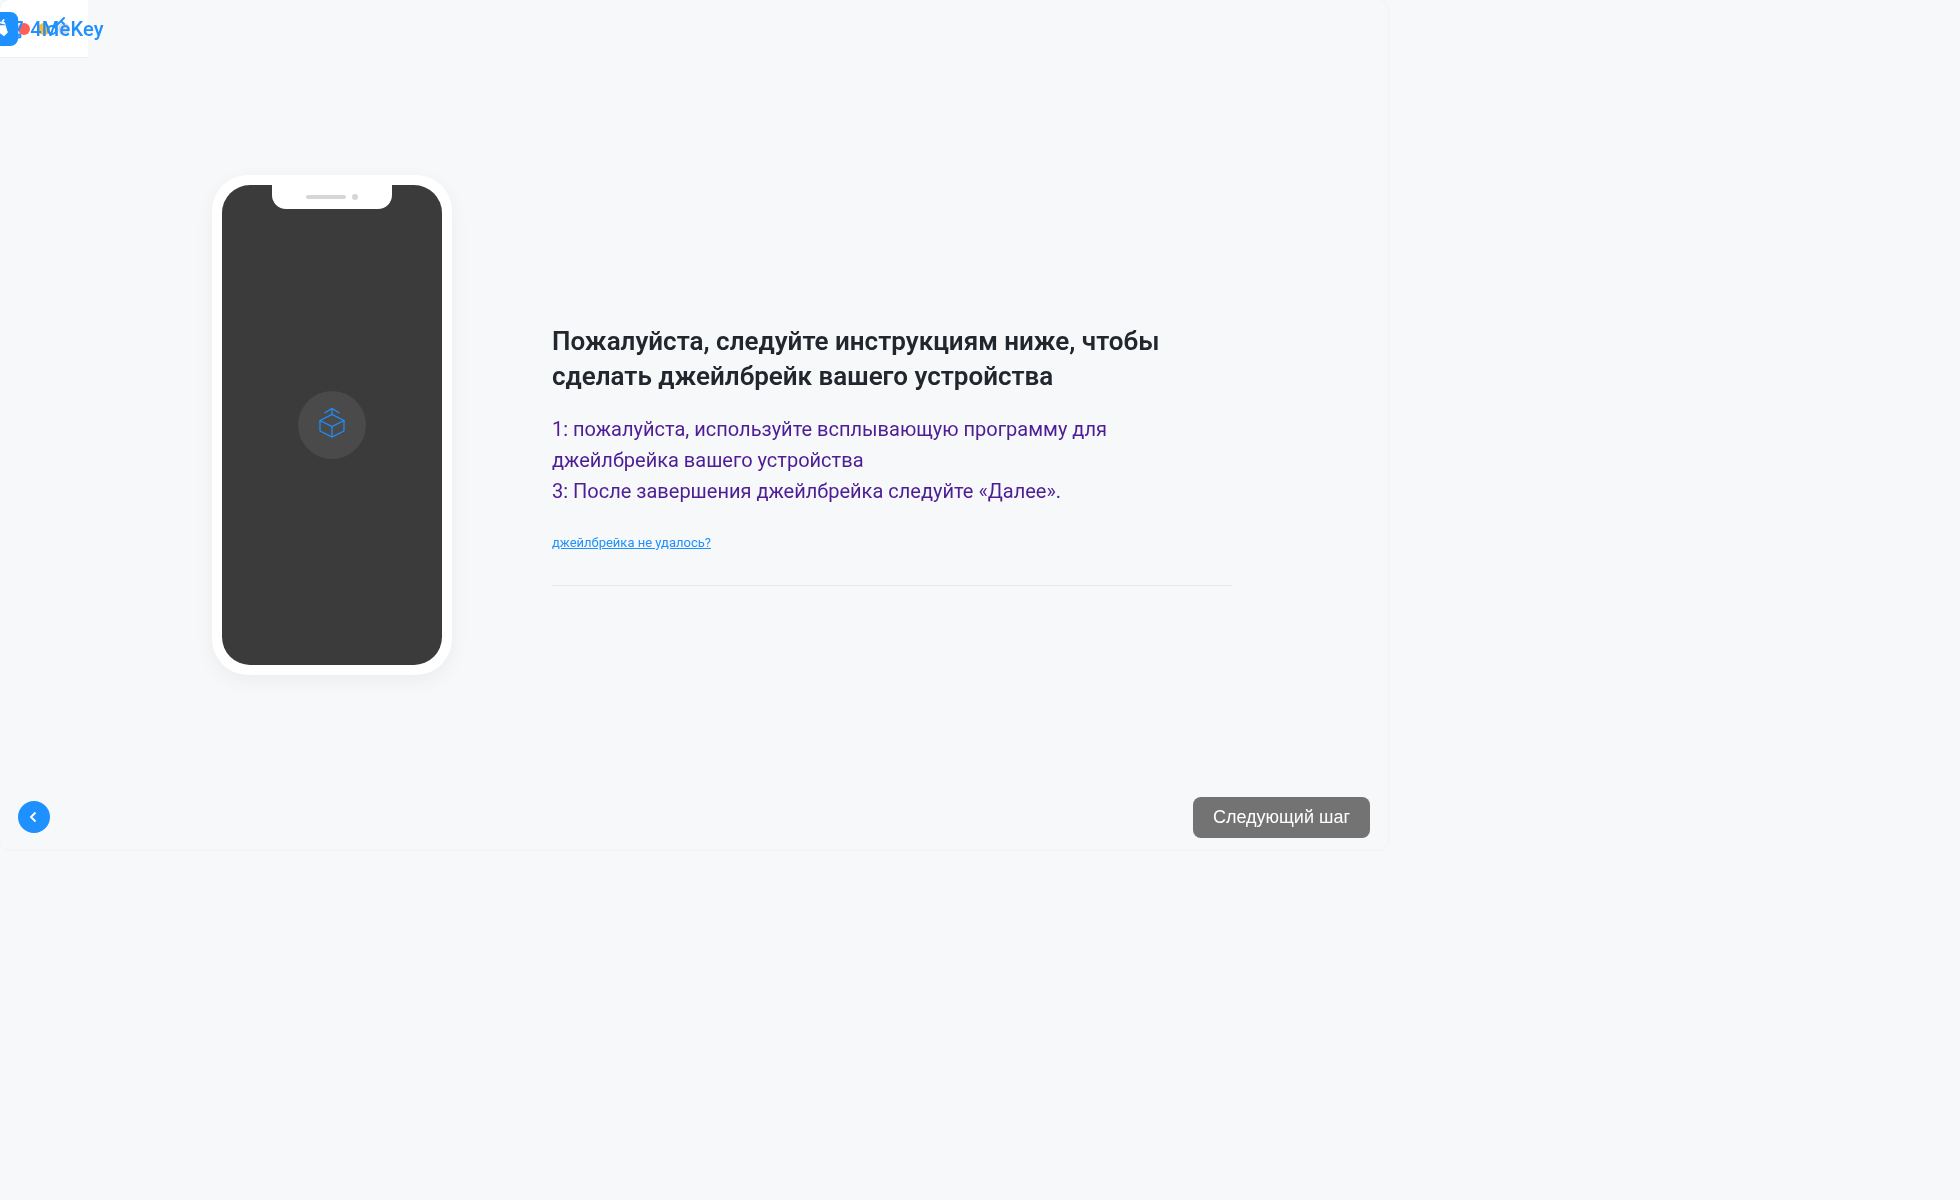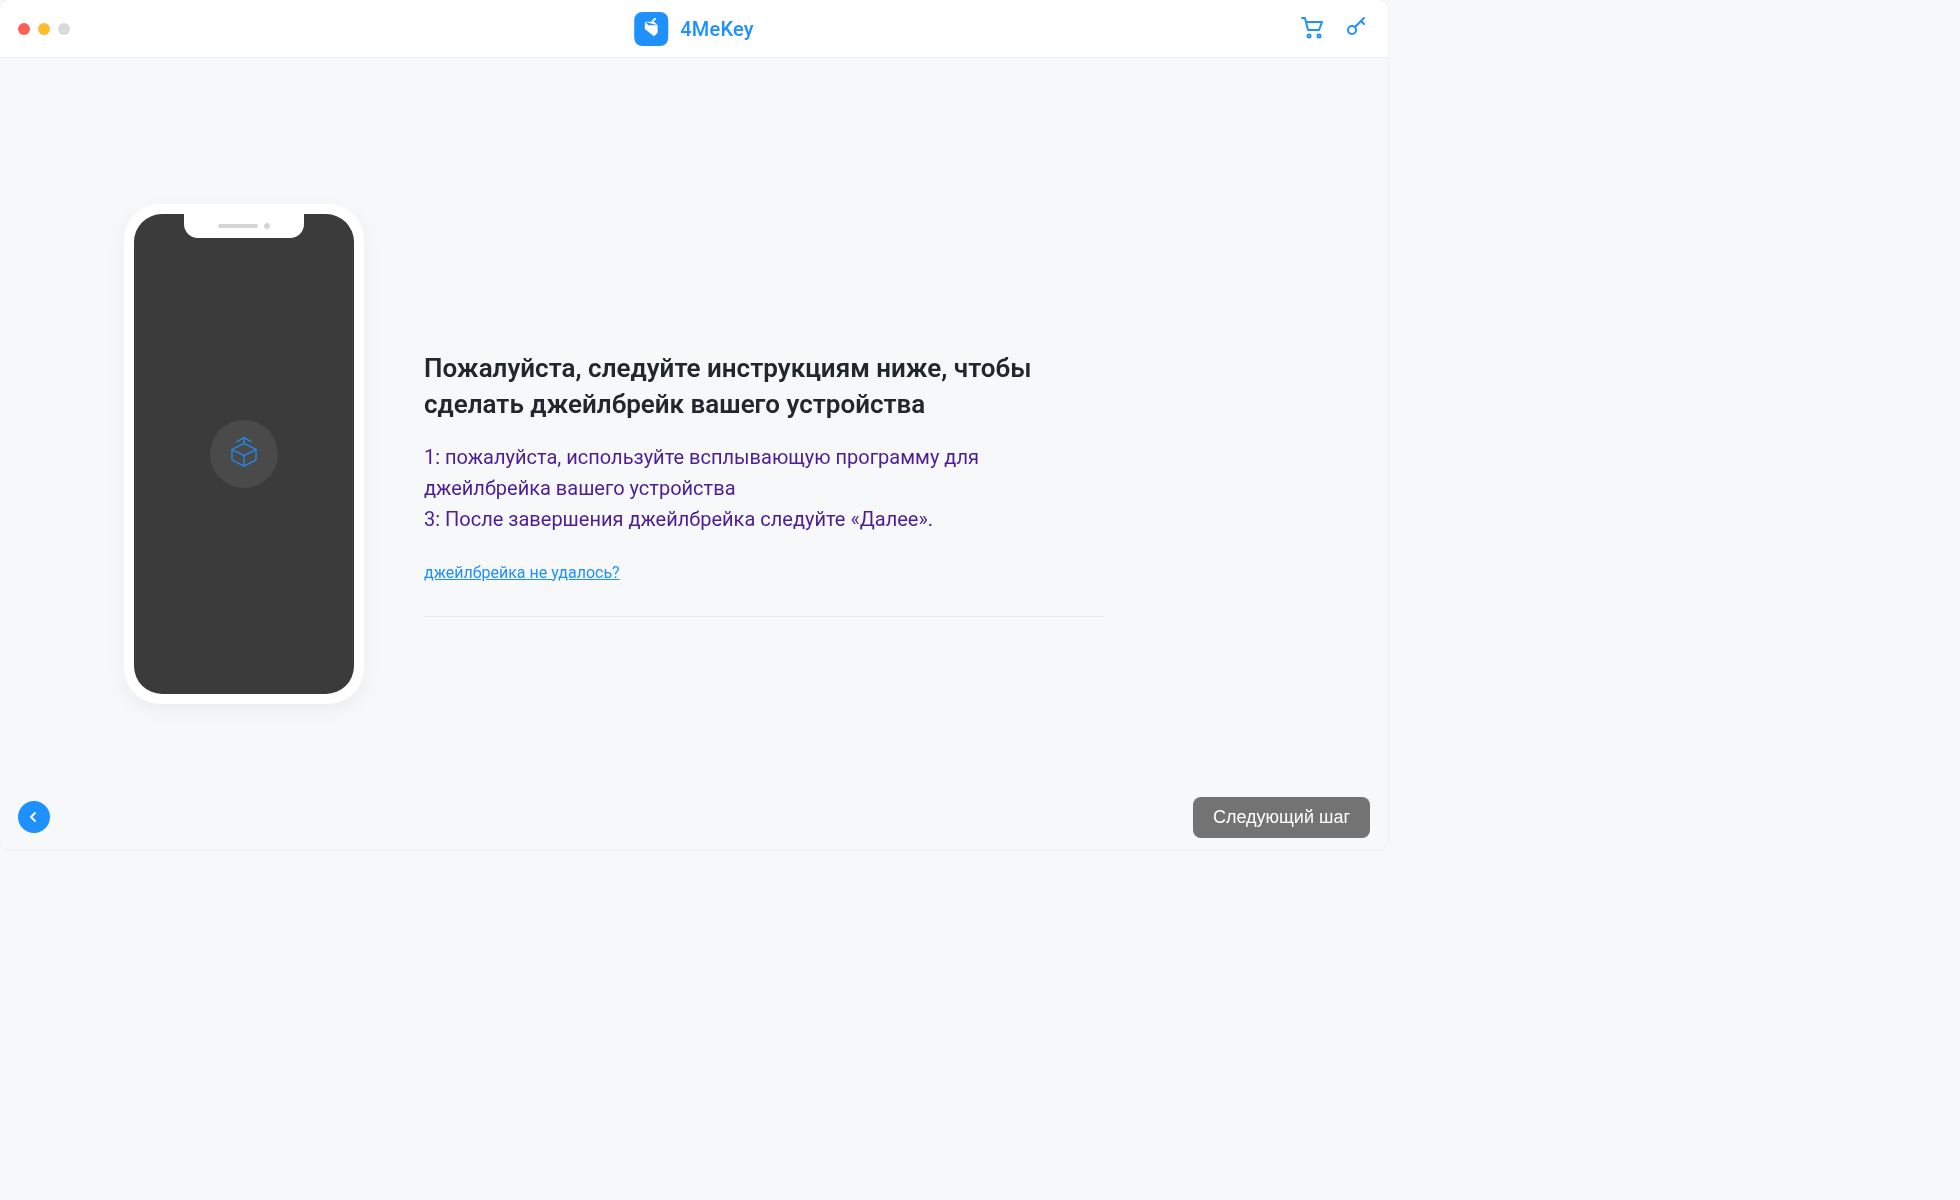--- a/index.html
+++ b/index.html
@@ -11,21 +11,21 @@
   }
 
   .window {
     width: 1388px;
     height: 850px;
     background: #f7f8fa;
     border-radius: 10px;
     overflow: hidden;
     position: relative;
     display: flex;
-    flex-direction: column;
+    flex-direction: row;
     box-shadow: 0 0 0 1px rgba(0,0,0,0.02);
   }
 
   .titlebar {
     height: 58px;
     background: #ffffff;
     display: flex;
     align-items: center;
     padding: 0 18px;
     position: relative;
@@ -63,20 +63,21 @@
     align-items: center;
   }
   .title-right .icon-btn { color: #1e90ff; cursor: pointer; }
   .title-right svg { width: 24px; height: 24px; stroke: currentColor; }
 
   .content {
     flex: 1;
     display: flex;
     align-items: center;
     padding: 60px 64px;
+    gap: 40px;
   }
 
   .phone-col { flex: 0 0 auto; width: 360px; display:flex; justify-content:center; }
 
   .phone {
     width: 240px;
     height: 500px;
     background: #ffffff;
     border-radius: 36px;
     position: relative;
@@ -130,21 +131,21 @@
   .step-line {
     font-size: 20px;
     color: #4c1d95;
     line-height: 1.55;
   }
   .help-link {
     display: inline-block;
     margin-top: 28px;
     color: #1e90ff;
     text-decoration: underline;
-    font-size: 16px;
+    font-size: 13px;
     cursor: pointer;
   }
   .divider {
     margin-top: 34px;
     border: none;
     border-top: 1px solid #e6e8eb;
   }
 
   .footer-bar {
     position: absolute;

